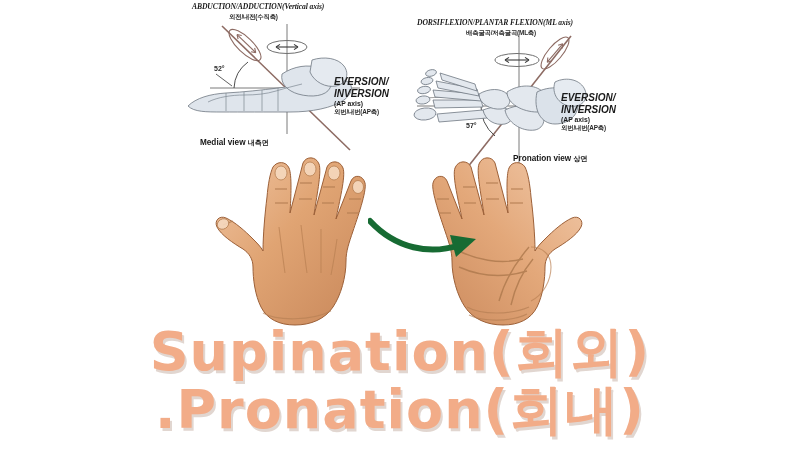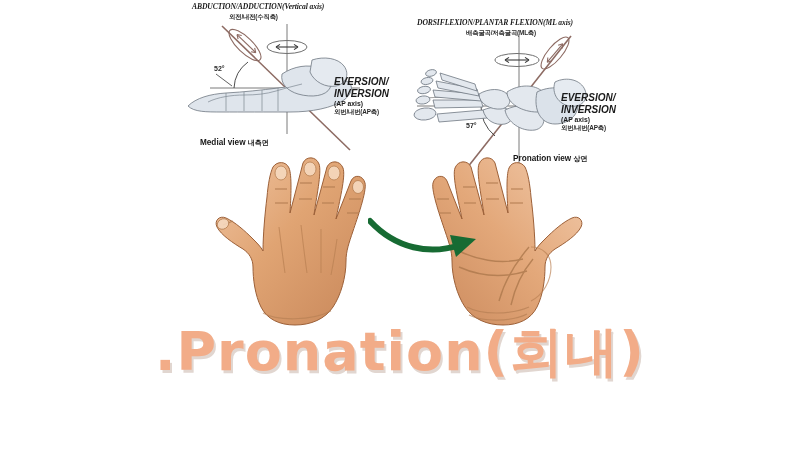--- a/index.html
+++ b/index.html
@@ -303,16 +303,17 @@
   </div>
 
   <div id="arrow-wrap">
     <svg width="120" height="50" viewBox="0 0 120 50">
       <path d="M2,6 C28,34 62,40 92,30" fill="none" stroke="#176b33" stroke-width="6" stroke-linecap="round"></path>
       <path d="M108,24 L82,20 L88,42 Z" fill="#176b33"></path>
     </svg>
   </div>
 
   <div id="title-block">
+    <div id="line1" class="big">Supination(회외)</div>
     <div id="line2" class="big">.Pronation(회내)</div>
   </div>
 
 </div>
 
 </body></html>

